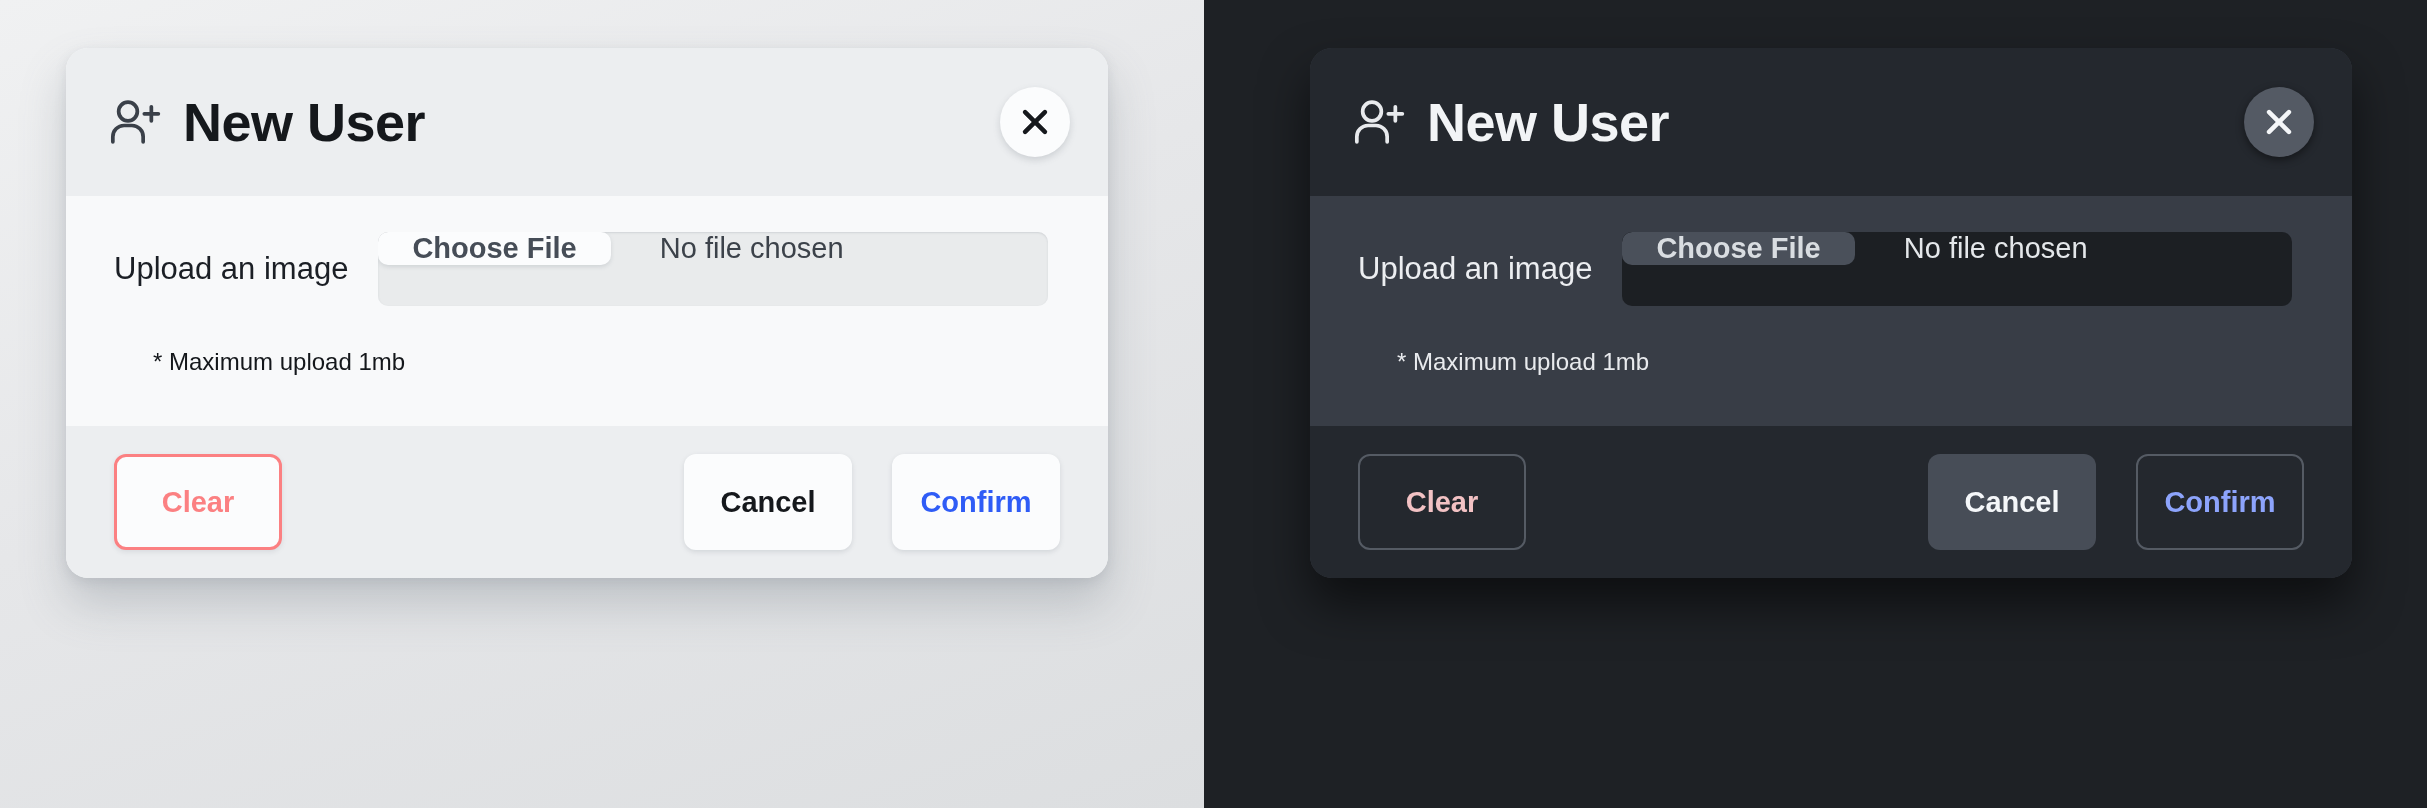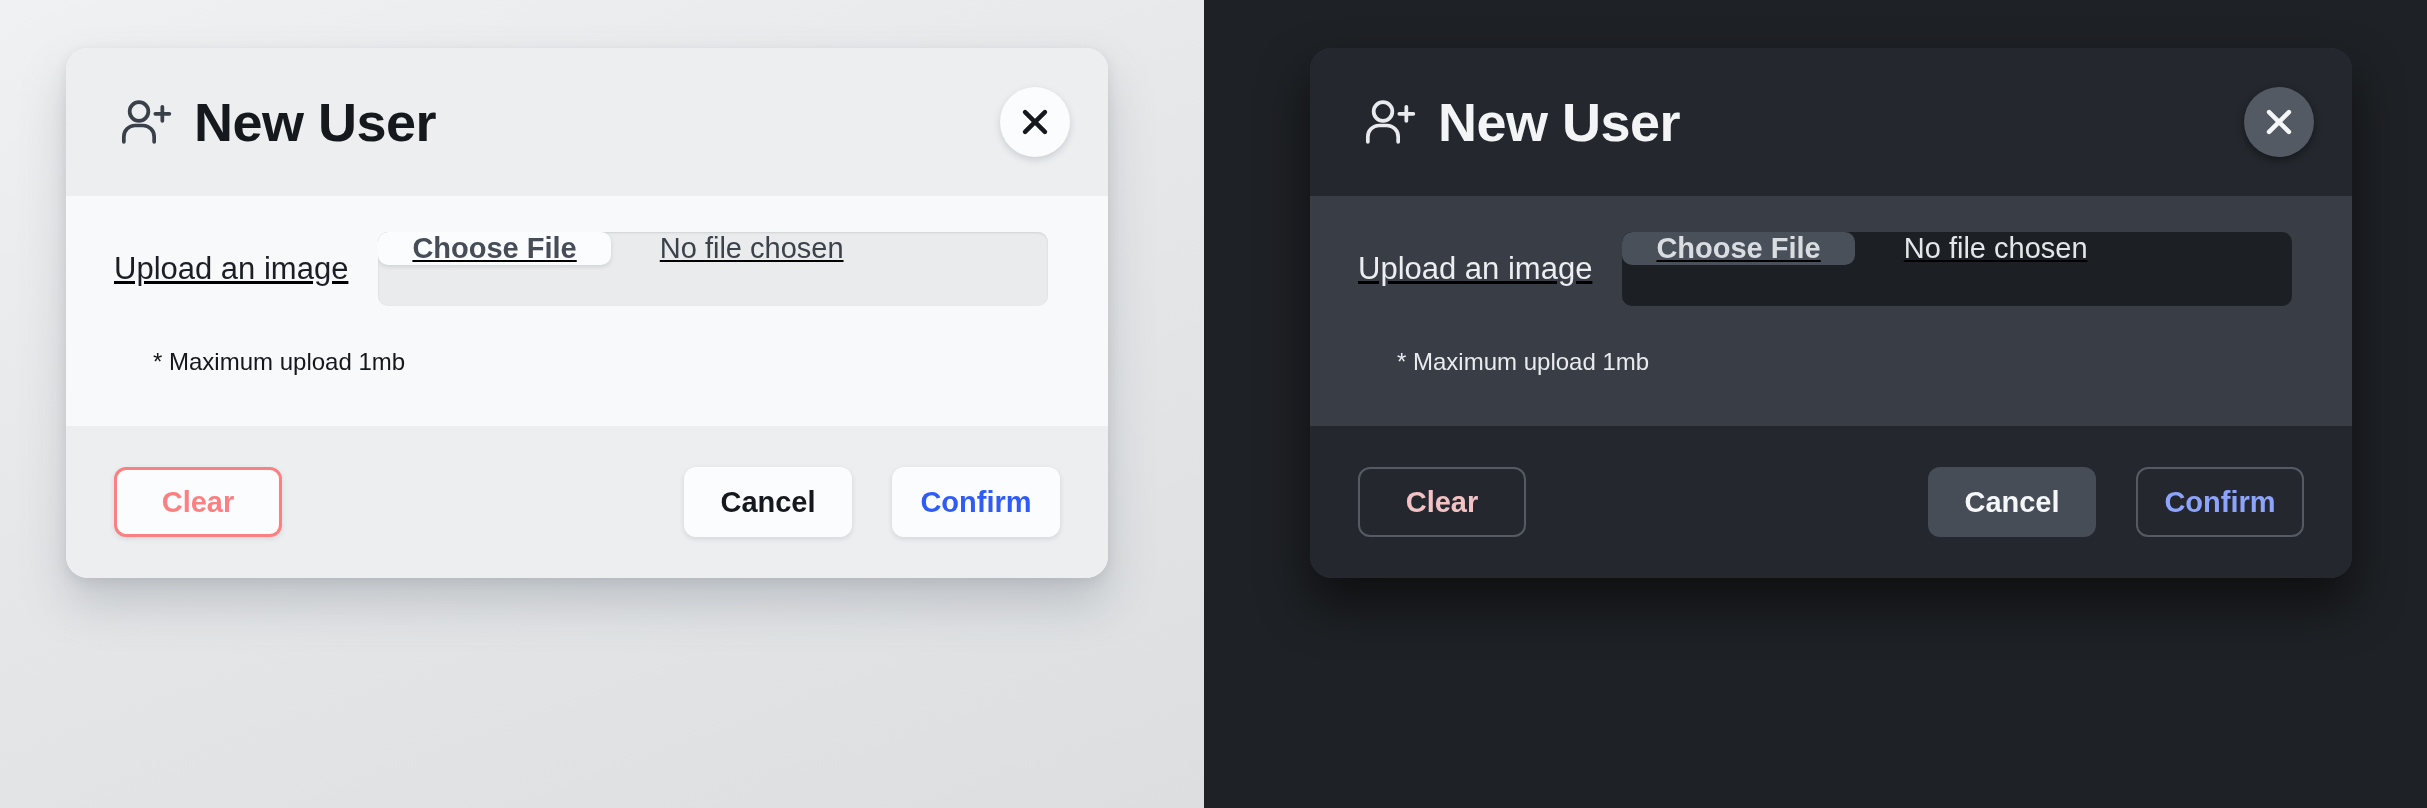--- a/index.html
+++ b/index.html
@@ -57,21 +57,21 @@
     height: 530px;
     background: #383d46;
     box-shadow: 0 26px 48px rgba(0, 0, 0, 0.55);
   }
 
   
   .card-header {
     height: 148px;
     display: flex;
     align-items: center;
-    padding: 0 38px 0 52px;
+    padding: 0 38px 0 41px;
     box-sizing: border-box;
   }
   .card-light .card-header {
     background: #eceef0;
   }
   .card-dark .card-header {
     background: #24282e;
   }
 
   .header-left {
@@ -134,21 +134,20 @@
     box-sizing: border-box;
     padding: 36px 48px 0 48px;
   }
   .card-light .card-body { background: #f8f9fa; }
   .card-dark  .card-body { background: #383d46; }
 
   .upload-row {
     display: flex;
     align-items: center;
     gap: 30px;
-    text-decoration: underline;
   }
   .upload-label {
     font-size: 31px;
   }
   .card-light .upload-label { color: #1b1f25; }
   .card-dark  .upload-label { color: #eceef1; }
 
   .file-input {
     display: flex;
     align-items: flex-start;
@@ -212,21 +211,21 @@
     display: flex;
     align-items: center;
     padding: 0 48px;
   }
   .card-light .card-footer { background: #eceef0; }
   .card-dark  .card-footer { background: #24282e; }
 
   .footer-spacer { flex: 1; }
 
   .action-button {
-    height: 70px;
+    height: 96px;
     min-width: 168px;
     border-radius: 12px;
     font-size: 29px;
     font-weight: bold;
     cursor: pointer;
     font-family: inherit;
     padding: 0 26px;
     box-sizing: border-box;
   }
   .btn-gap { width: 40px; flex: 0 0 auto; }

